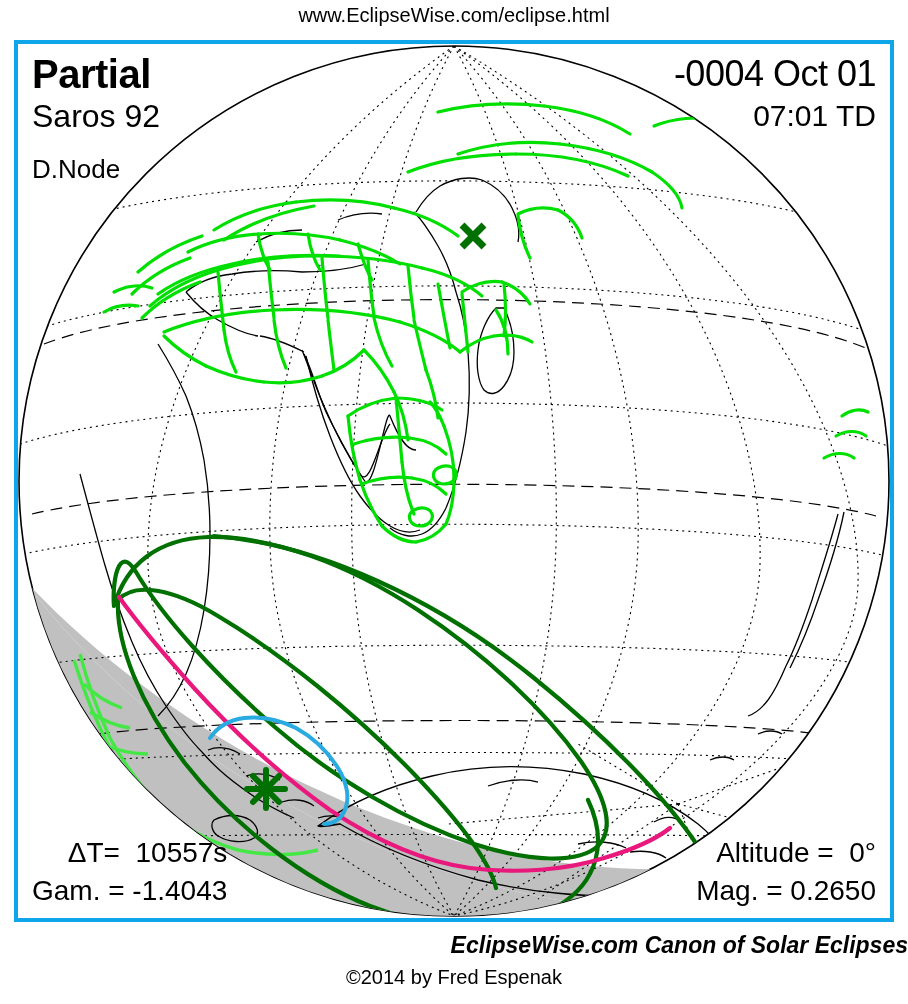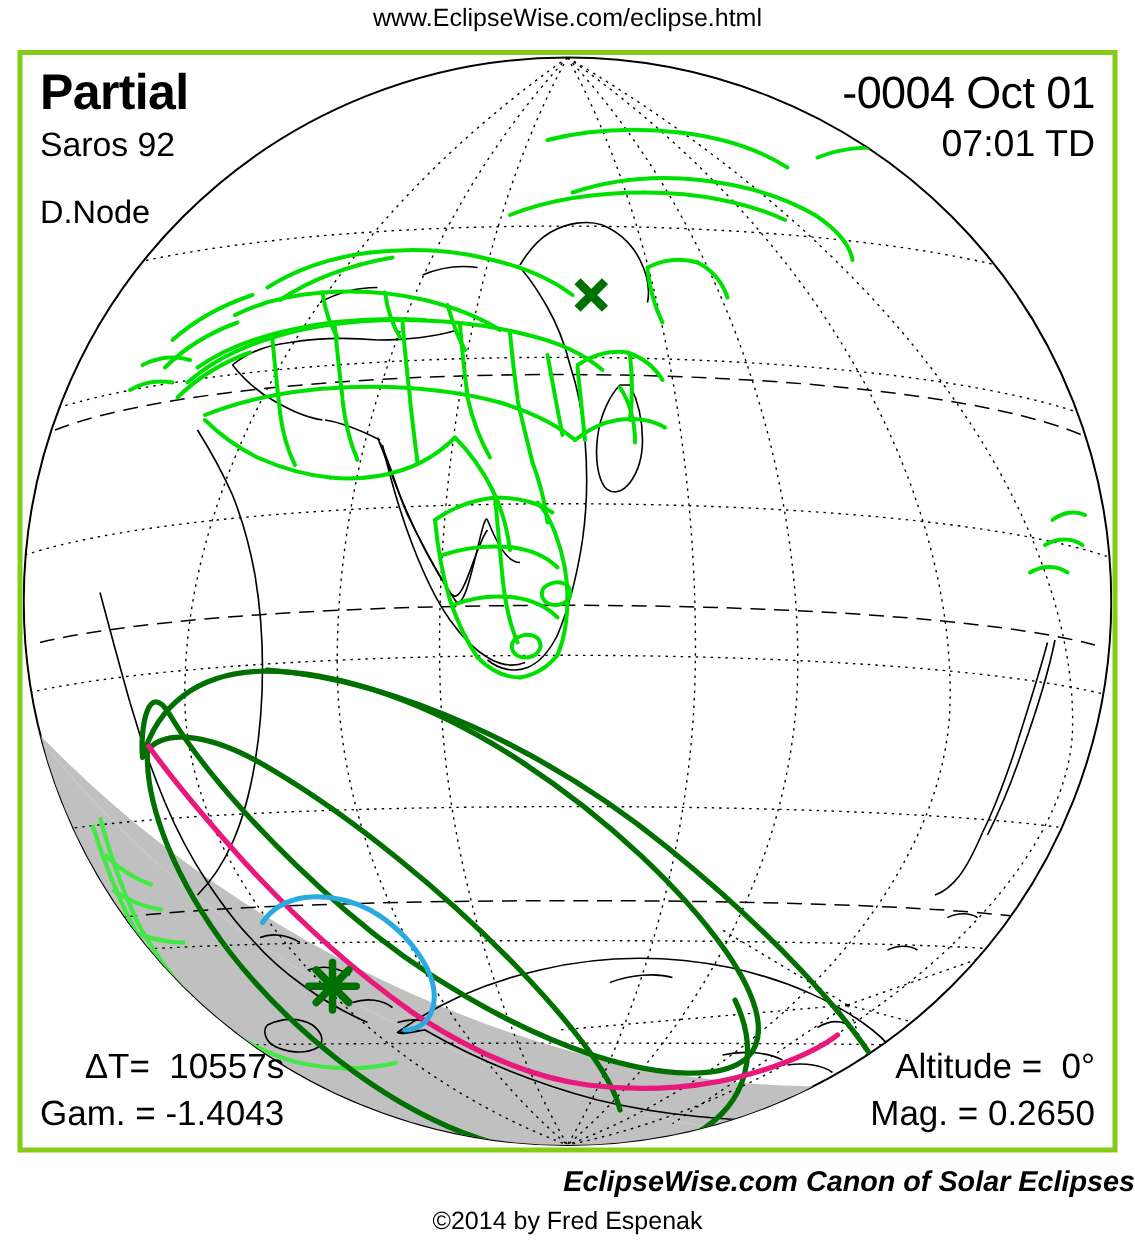--- a/index.html
+++ b/index.html
@@ -4,31 +4,31 @@
 <title>EclipseWise Solar Eclipse Map</title>
 <style>
   html,body{margin:0;padding:0;background:#ffffff;}
   body{width:908px;height:1004px;font-family:"Liberation Sans",sans-serif;color:#000;overflow:hidden;}
   #page{position:relative;width:908px;height:1004px;}
 
   .url-bar{position:absolute;left:0;top:4px;width:908px;text-align:center;
     font-size:20px;letter-spacing:0px;color:#000;}
 
   .frame{position:absolute;left:14px;top:40px;width:880px;height:882px;
-    border:4px solid #84cc16;box-sizing:border-box;background:#fff;overflow:hidden;}
+    border:4px solid #0ea5e9;box-sizing:border-box;background:#fff;overflow:hidden;}
 
   .globe-layer{position:absolute;left:0;top:0;width:872px;height:874px;}
 
   
   .hdr{position:absolute;z-index:40;}
   .hdr-left{left:14px;top:8px;text-align:left;}
   .hdr-right{right:14px;top:8px;text-align:right;}
   .t-type{font-size:40px;font-weight:bold;line-height:44px;letter-spacing:-0.5px;}
   .t-date{font-size:36px;font-weight:normal;line-height:44px;letter-spacing:-0.5px;}
-  .t-saros{font-size:27px;line-height:40px;}
+  .t-saros{font-size:32px;line-height:40px;}
   .t-time{font-size:30px;line-height:40px;}
   .t-node{font-size:26px;line-height:34px;margin-top:16px;}
 
   .ftr{position:absolute;z-index:40;bottom:8px;}
   .ftr-left{left:14px;text-align:left;}
   .ftr-right{right:14px;text-align:right;}
   .t-stat{font-size:28px;line-height:38px;white-space:pre;text-align:right;}
 
   
   .credit{position:absolute;left:0;top:932px;width:908px;text-align:right;

